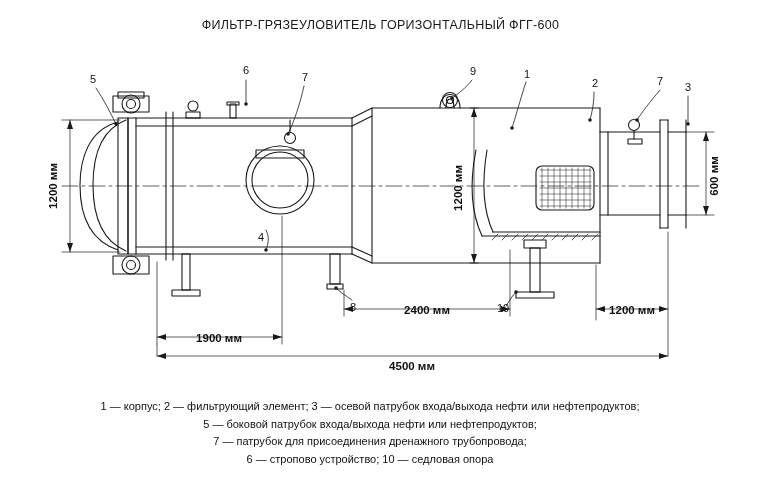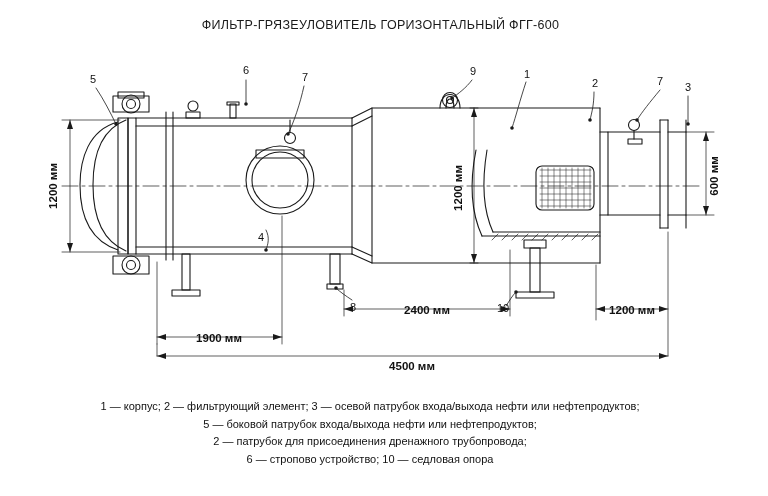--- a/index.html
+++ b/index.html
@@ -280,17 +280,17 @@
         <text x="427" y="314" text-anchor="middle">2400 мм</text>
         <text x="632" y="314" text-anchor="middle">1200 мм</text>
         <text x="412" y="370" text-anchor="middle">4500 мм</text>
       </g>
     </g>
   </svg>
 
   <div class="legend">
     <div>1 — корпус;  2 — фильтрующий элемент;  3 — осевой патрубок входа/выхода нефти или нефтепродуктов;</div>
     <div>5 — боковой патрубок входа/выхода нефти или нефтепродуктов;</div>
-    <div>2 — патрубок для присоединения дренажного трубопровода;</div>
+    <div>7 — патрубок для присоединения дренажного трубопровода;</div>
     <div>6 — стропово устройство;  10 — седловая опора</div>
   </div>
 
 </div>
 
 </body></html>

